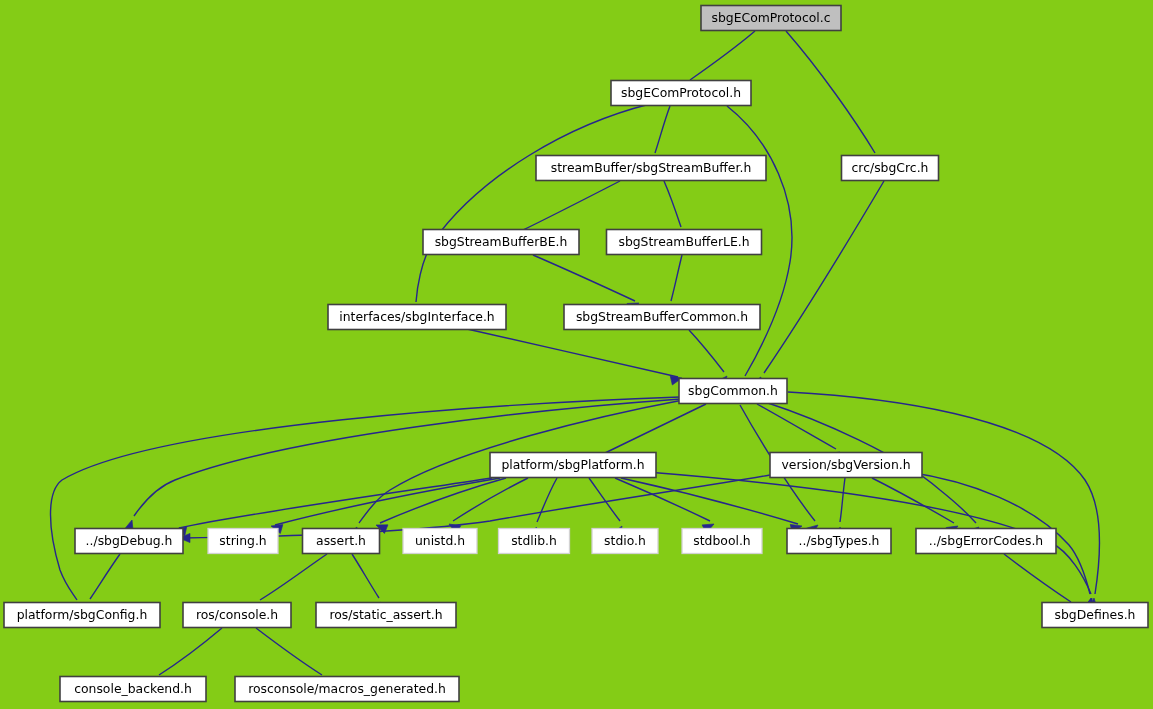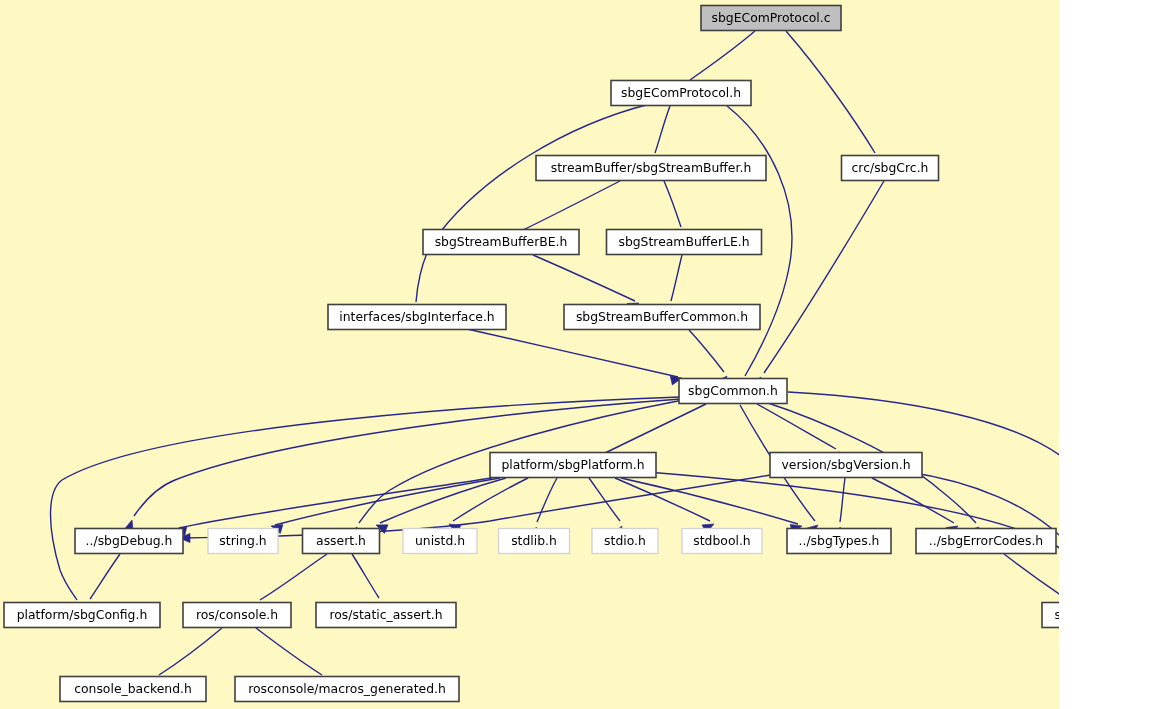--- a/index.html
+++ b/index.html
@@ -2,23 +2,23 @@
 <html><head>
 <meta charset="utf-8">
 <style>
   html, body {
     margin: 0;
     padding: 0;
     background: #ffffff;
   }
   #graph-root {
     position: relative;
-    width: 1059px;
+    width: 1153px;
     height: 709px;
-    background: #fef9c3;
+    background: #84cc16;
     font-family: "DejaVu Sans", sans-serif;
     overflow: hidden;
   }
   svg#graph-svg {
     position: absolute;
     left: 0;
     top: 0;
     width: 1153px;
     height: 709px;
     display: block;

